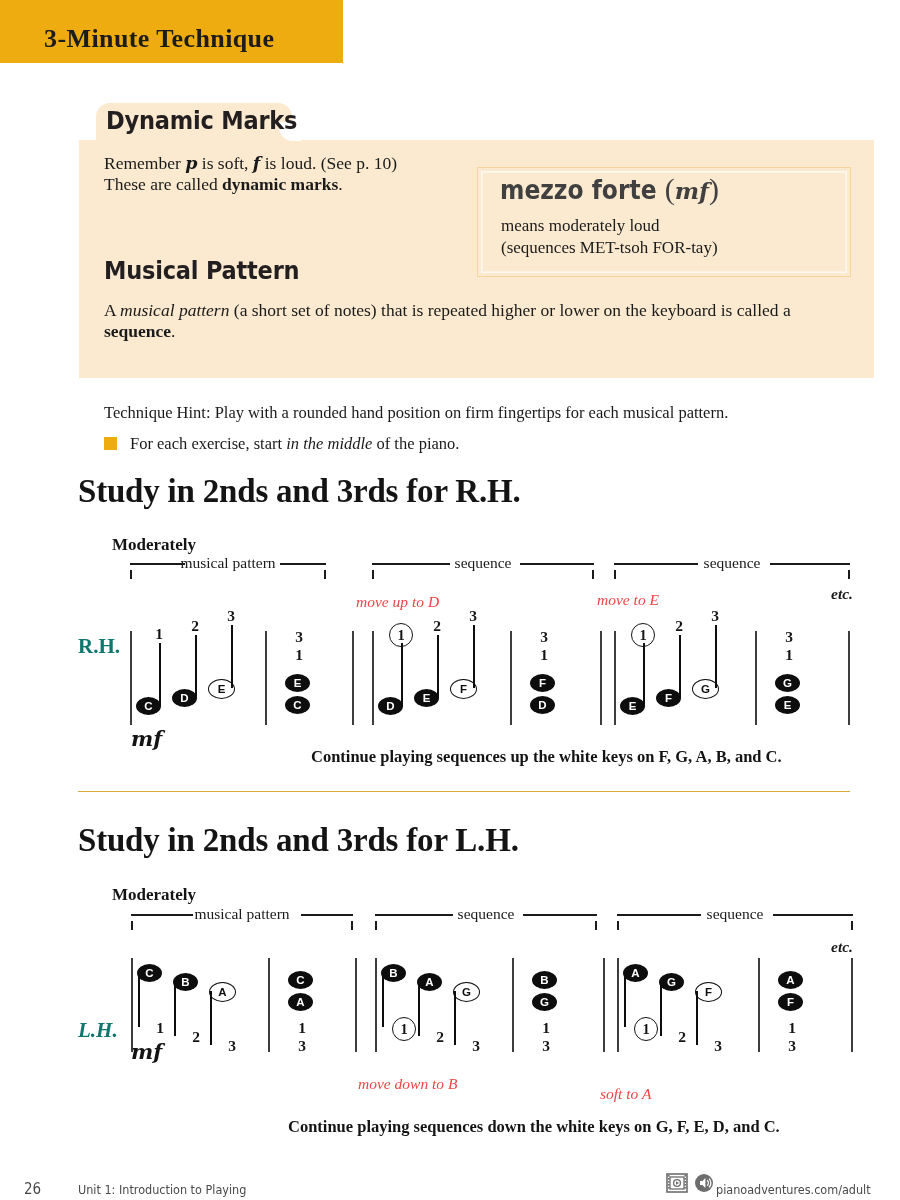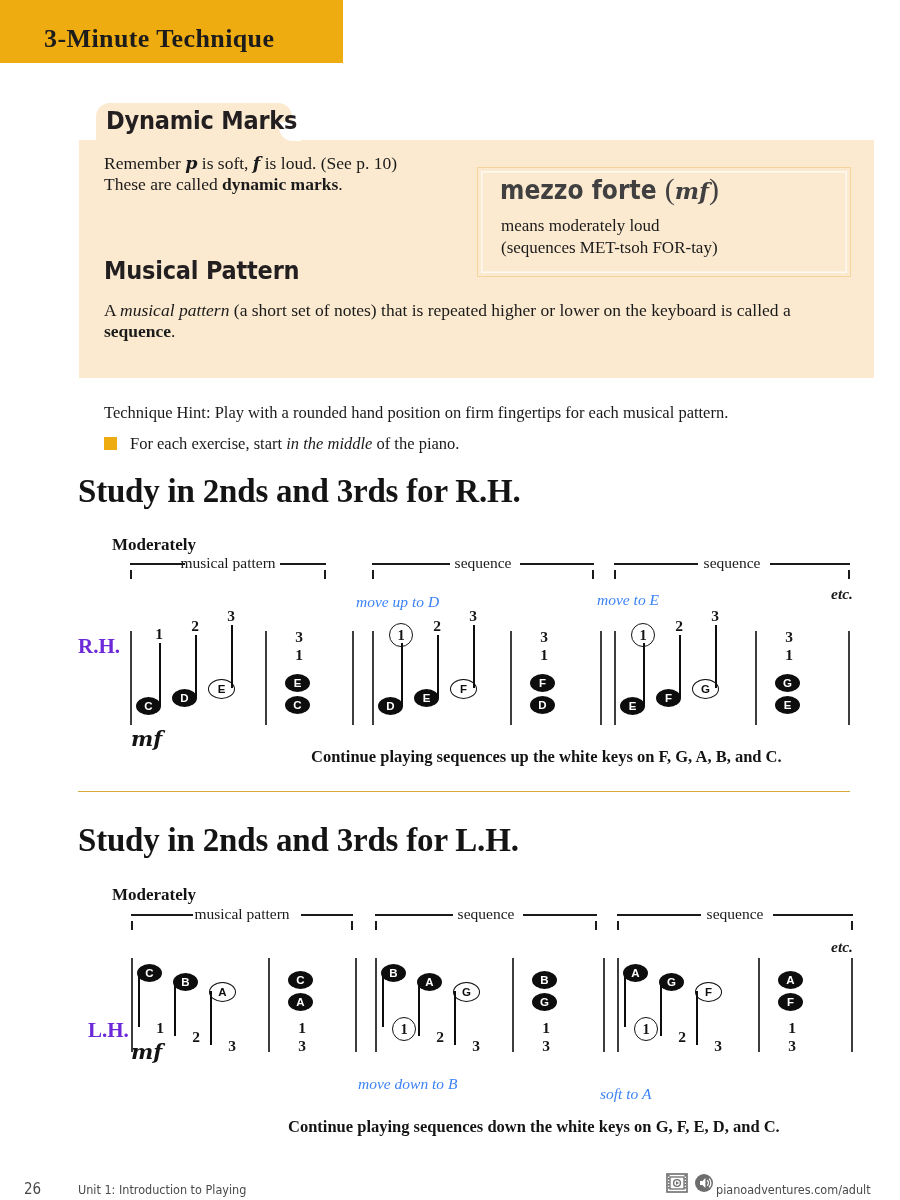--- a/index.html
+++ b/index.html
@@ -87,21 +87,21 @@
 
   
   .study-title{
     position:absolute;font-family:"Liberation Serif", serif;font-weight:bold;
     font-size:33px;letter-spacing:-.2px;color:#141414;white-space:nowrap;
   }
   .tempo{
     position:absolute;font-weight:bold;font-size:17px;color:#141414;white-space:nowrap;
   }
   .hand-label{
-    position:absolute;font-weight:bold;font-size:21px;color:#6d28d9;white-space:nowrap;
+    position:absolute;font-weight:bold;font-size:21px;color:#0f766e;white-space:nowrap;
   }
   .mf-mark{
     position:absolute;font-family:"DejaVu Serif", serif;font-style:italic;
     font-weight:bold;font-size:21px;color:#141414;white-space:nowrap;
   }
 
   
   .brk{position:absolute;height:16px;}
   .brk .bl,.brk .br{position:absolute;bottom:0;width:1.6px;height:9px;background:#1a1a1a;}
   .brk .bl{left:0;} .brk .br{right:0;}
@@ -124,21 +124,21 @@
   .stem{position:absolute;width:1.7px;background:#0d0d0d;}
   .fing{
     position:absolute;font-family:"Liberation Serif", serif;font-weight:bold;
     font-size:15.5px;color:#141414;white-space:nowrap;text-align:center;
   }
   .fing.circ{
     width:22px;height:22px;border:1.6px solid #141414;border-radius:50%;
     display:flex;align-items:center;justify-content:center;font-size:14.5px;
   }
   .cue{
-    position:absolute;font-style:italic;font-size:15.5px;color:#3b82f6;white-space:nowrap;
+    position:absolute;font-style:italic;font-size:15.5px;color:#ef4444;white-space:nowrap;
   }
   .etc{position:absolute;font-style:italic;font-weight:bold;font-size:15.5px;white-space:nowrap;}
   .continue{
     position:absolute;font-weight:bold;font-size:16.5px;color:#141414;white-space:nowrap;
   }
   .rule-gold{position:absolute;height:1.4px;background:#d9a93a;}
 
   
   .pg-num{
     position:absolute;left:24px;top:1180px;
@@ -277,21 +277,21 @@
       <div class="barline" style="left:352px;top:631px;height:94px;"></div>
       <div class="barline" style="left:600px;top:631px;height:94px;"></div>
       <div class="barline" style="left:848px;top:631px;height:94px;"></div>
     </div>
 
   <div class="continue" style="left:311px;top:747px;">Continue playing sequences up the white keys on F, G, A, B, and C.</div>
   <div class="rule-gold" style="left:78px;top:791px;width:772px;"></div>
 
   <div class="study-title" style="left:78px;top:822px;">Study in 2nds and 3rds for L.H.</div>
   <div class="tempo" style="left:112px;top:885px;">Moderately</div>
-  <div class="hand-label" style="left:88px;top:1018px;">L.H.</div>
+  <div class="hand-label" style="left:78px;top:1018px;font-style:italic;">L.H.</div>
   <div class="mf-mark" style="left:131px;top:1039px;">mf</div>
 
   <div class="brk" style="left:131px;top:914px;width:222px;">
     <div class="bl"></div>
     <div class="br"></div>
     <div class="bar-l" style="left:0;width:62px;"></div>
     <div class="bar-r" style="right:0;width:52px;"></div>
     <div class="lbl">musical pattern</div>
   </div>
   <div class="brk" style="left:375px;top:914px;width:222px;">

